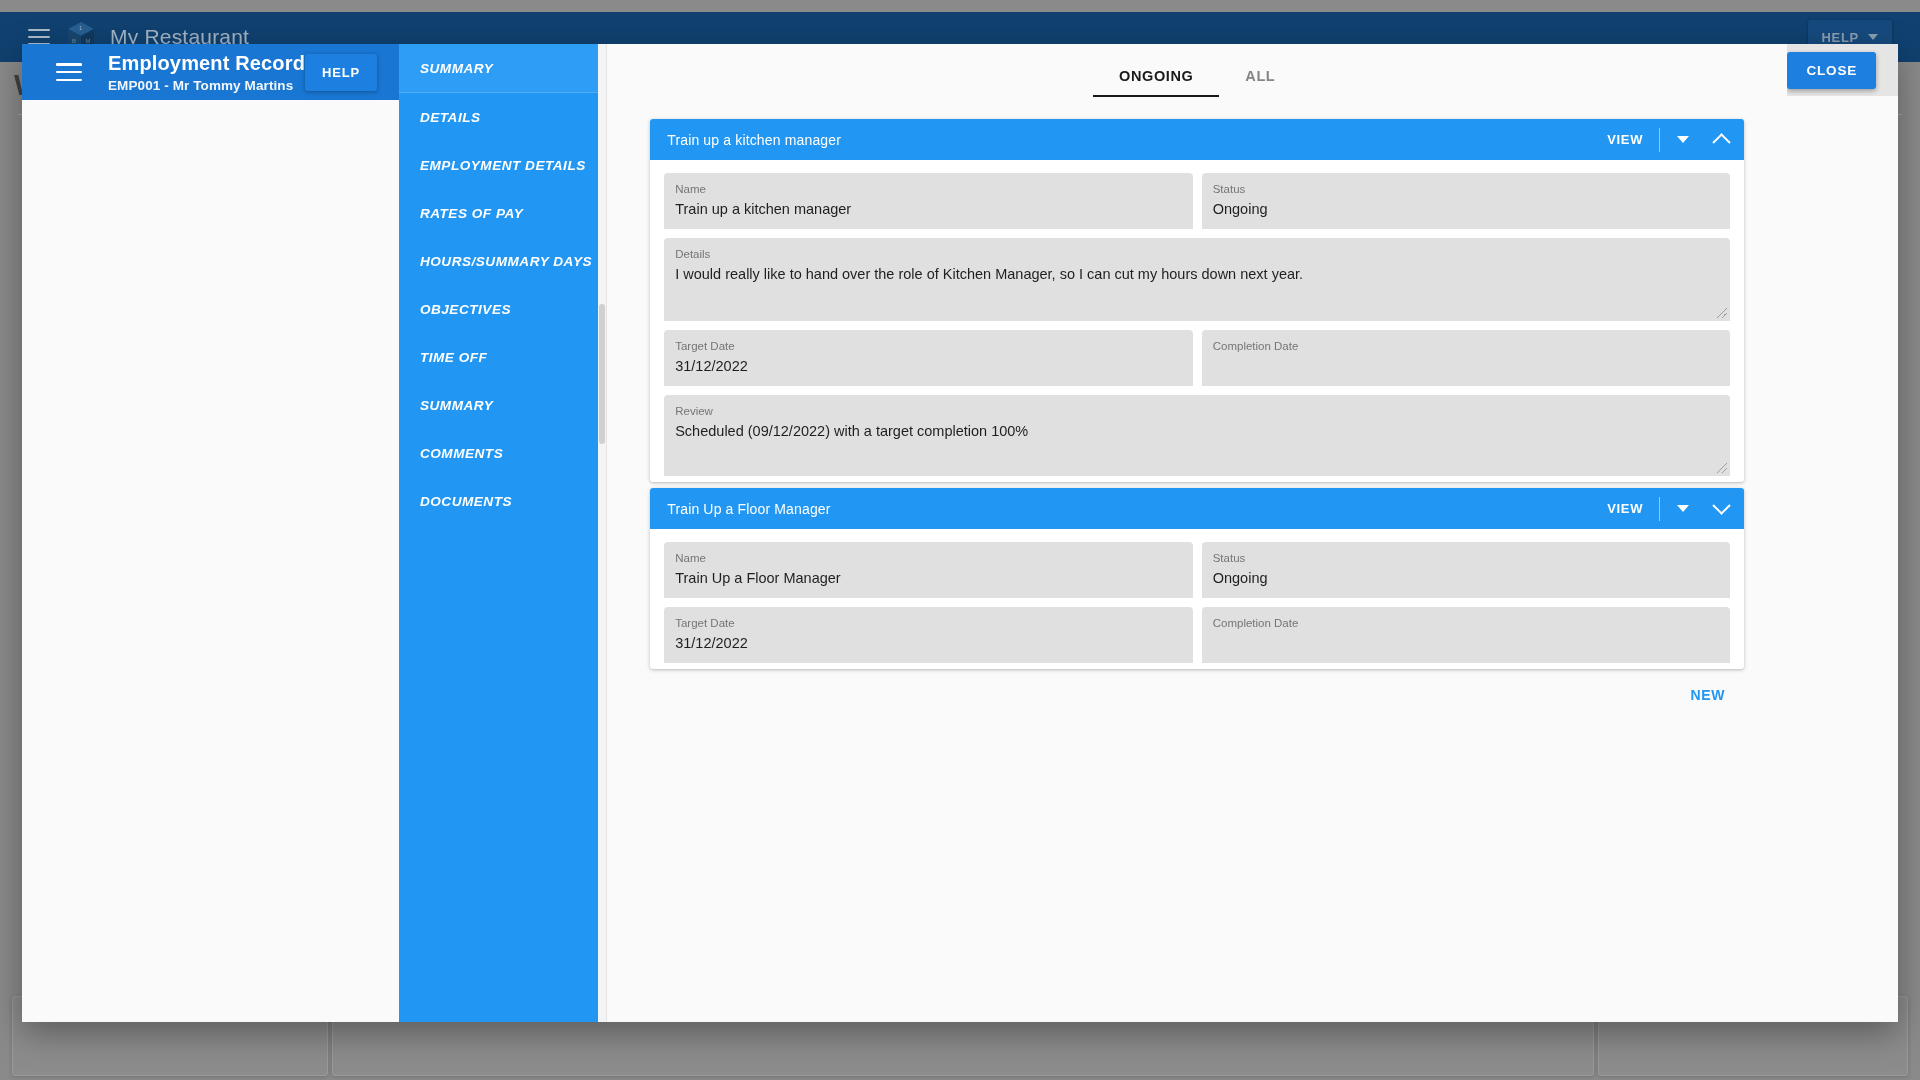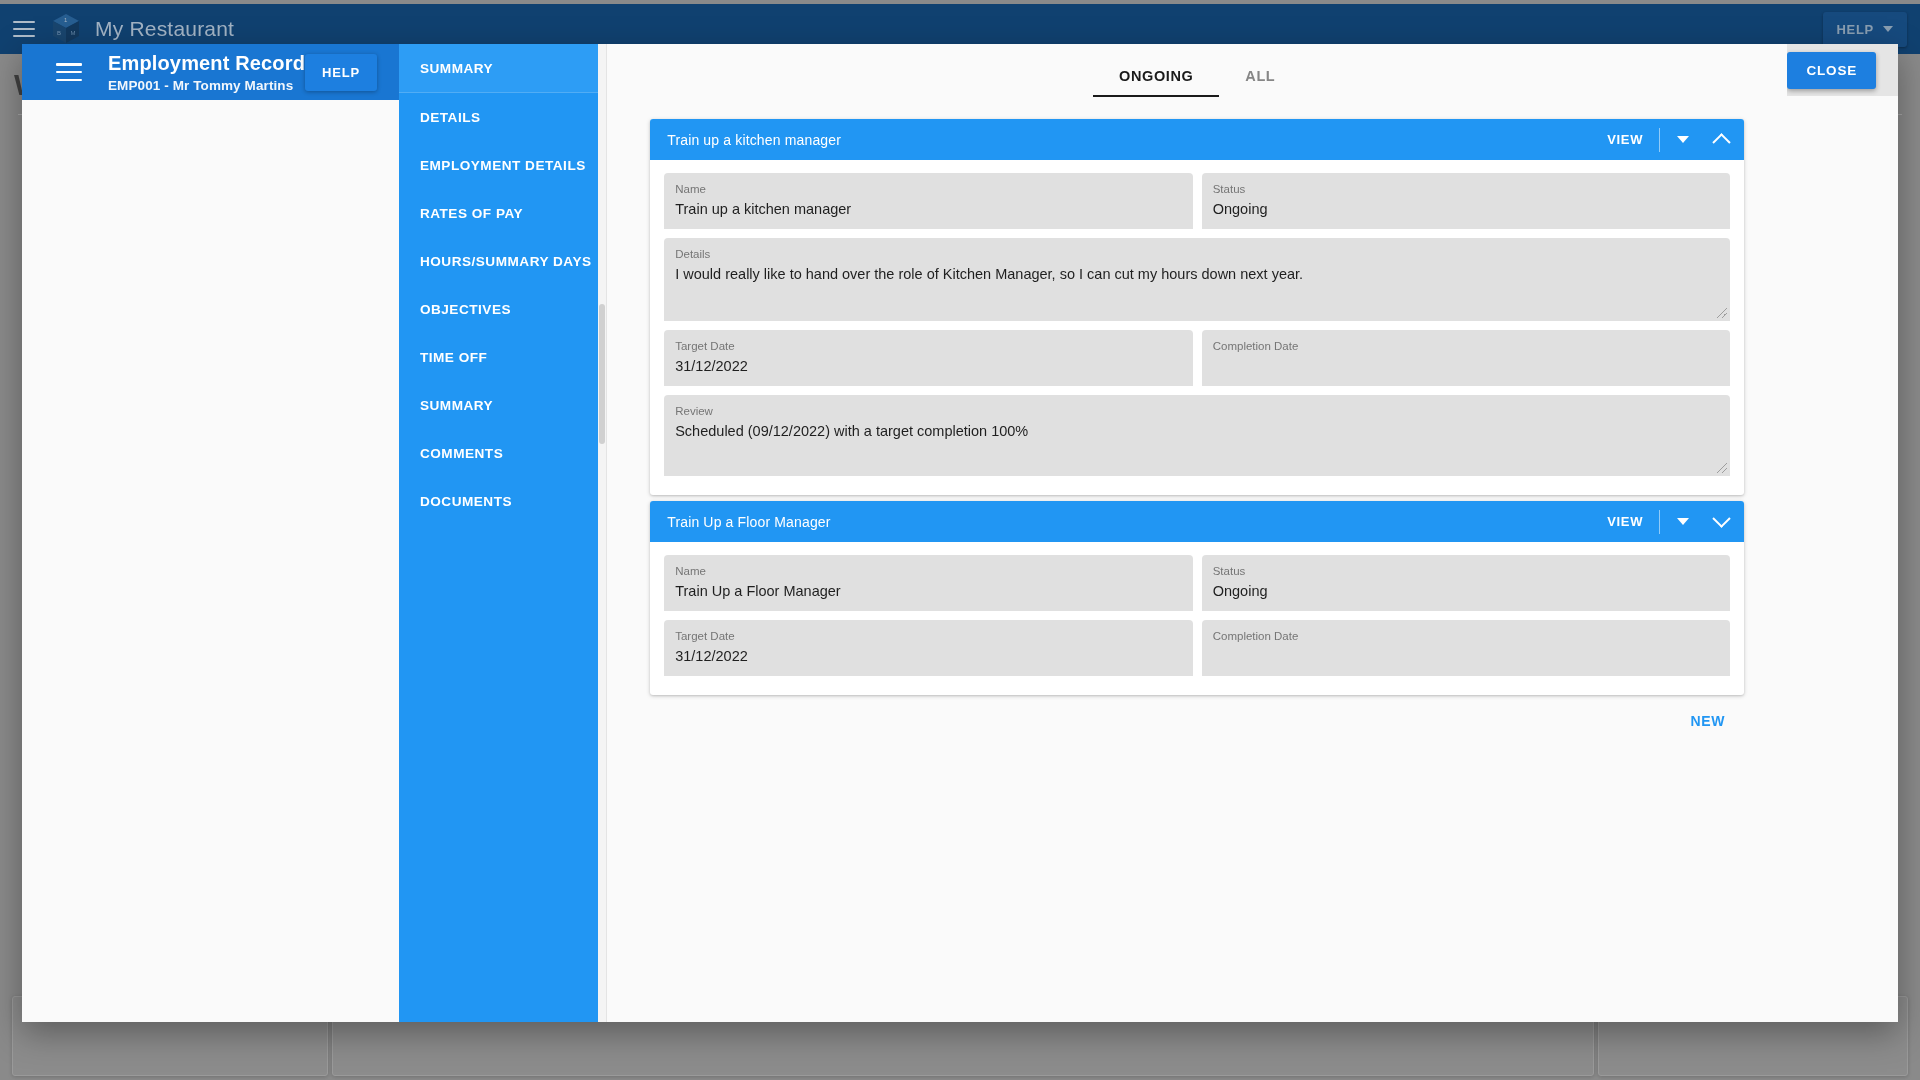--- a/index.html
+++ b/index.html
@@ -7,22 +7,22 @@
     width: 1920px; height: 1080px;
     font-family: "Liberation Sans", sans-serif;
     overflow: hidden;
     background: #9e9e9e;
   }
 
   
   .app-root { position: absolute; inset: 0; background: #9e9e9e; }
 
   .app-topbar {
-    position: absolute; top: 4px; left: 0; width: 1920px; height: 50px;
-    background: #134a80; display: flex; align-items: center; padding: 0 13px;
+    position: absolute; top: 12px; left: 0; width: 1920px; height: 50px;
+    background: #134a80; display: flex; align-items: center; padding: 0 28px;
     z-index: 5;
   }
   .hamburger { width: 22px; height: 16px; display: flex; flex-direction: column;
     justify-content: space-between; cursor: pointer; margin-right: 16px; }
   .hamburger span { display: block; height: 2px; background: #c8d6e5; border-radius: 1px; }
   .cube-logo { width: 30px; height: 32px; margin-right: 14px; }
   .app-title { color: #b9ccdf; font-size: 21px; font-weight: 400; letter-spacing: .2px; }
   .topbar-spacer { flex: 1; }
   .help-top {
     display: flex; align-items: center; gap: 9px;
@@ -84,20 +84,21 @@
     box-shadow: 0 1px 4px rgba(0,0,0,.3); cursor: pointer;
     font-family: "Liberation Sans", sans-serif;
   }
 
   .modal-body { flex: 1; display: flex; min-height: 0; }
 
   
   .sidebar {
     width: 199px; background: #2196f3; flex-shrink: 0; padding-top: 0;
     position: relative;
+    font-style: italic;
   }
   .nav-item {
     height: 48px; display: flex; align-items: center; padding: 0 0 0 21px;
     color: #fff; font-size: 13.6px; font-weight: 700; letter-spacing: .5px;
     cursor: pointer; white-space: nowrap;
   }
   .nav-item.active { background: #2d9df5; }
   .nav-sep { height: 1px; background: rgba(255,255,255,.22); margin: 0; }
 
   
@@ -147,21 +148,21 @@
     width: 38px; height: 38px; display: flex; align-items: center; justify-content: center;
     cursor: pointer; background: none; border: none;
   }
   .tri-down { width: 0; height: 0; border-left: 6px solid transparent;
     border-right: 6px solid transparent; border-top: 7px solid #fff; }
   .chev { width: 13px; height: 13px; border-right: 2.2px solid #fff;
     border-bottom: 2.2px solid #fff; }
   .chev.up { transform: rotate(-135deg) translate(-2px,-2px); }
   .chev.down { transform: rotate(45deg) translate(-2px,-2px); }
 
-  .card-body { padding: 13px 14px 19px; }
+  .card-body { padding: 13px 14px 6px; }
   .row { display: flex; gap: 9px; margin-bottom: 9px; }
   .row:last-child { margin-bottom: 0; }
 
   .field {
     background: #e0e0e0; border-radius: 4px 4px 0 0; padding: 9px 11px 9px;
     position: relative; min-height: 56px; cursor: text;
   }
   .field.half { flex: 1; }
   .field.full { flex: 1; }
   .field-label { font-size: 11.5px; color: #757575; line-height: 15px; margin-bottom: 2px; }

